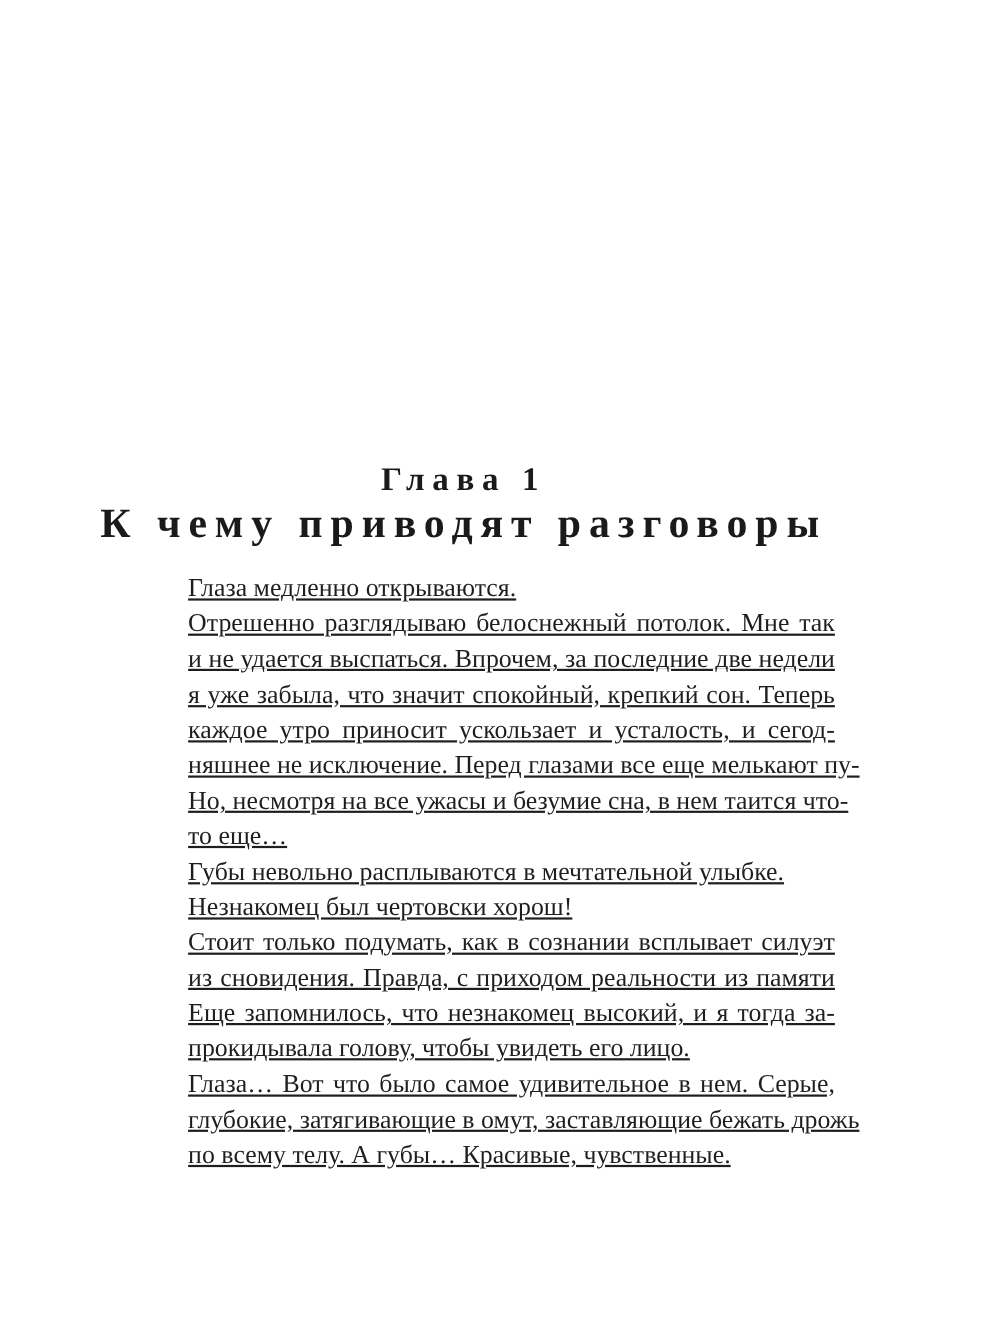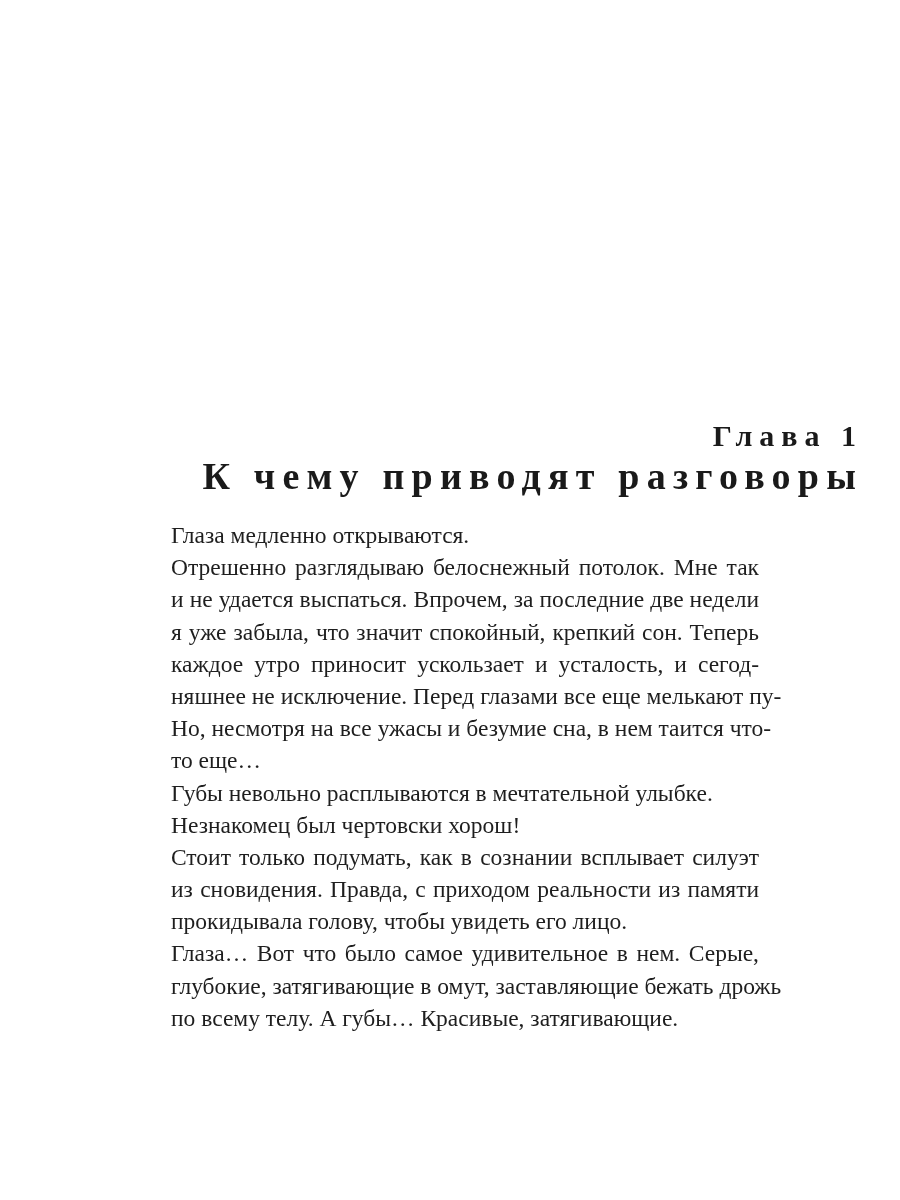--- a/index.html
+++ b/index.html
@@ -19,24 +19,23 @@
       position: absolute;
       left: 0; top: 0;
       width: 900px; height: 1200px;
       background: #ffffff;
     }
     .chapter-heading {
       position: absolute;
       left: 0;
       width: 836px;
       top: 418px;
-      text-align: right;
+      text-align: center;
       font-weight: bold;
       color: #1a1a1a;
-      padding-left: 27px;
     }
     .chapter-number {
       font-size: 30px;
       letter-spacing: 7px;
       line-height: 36px;
       height: 36px;
       padding-left: 7px;
     }
     .chapter-title {
       margin-top: 4px;
@@ -62,20 +61,21 @@
       text-align-last: left;
       hyphens: manual;
       word-spacing: 0px;
     }
     .line {
       display: block;
       white-space: nowrap;
       text-align: justify;
       text-align-last: justify;
       height: 32.2px;
+      text-decoration: underline;
     }
     .line.last {
       text-align-last: left;
     }
     .line.first {
       text-indent: 28px;
     }
   </style>
 </head>
 <body>
@@ -107,23 +107,24 @@
       <span class="line first last">Губы невольно расплываются в мечтательной улыбке.</span>
     </div>
 
     <div class="para">
       <span class="line first last">Незнакомец был чертовски хорош!</span>
     </div>
 
     <div class="para">
       <span class="line first">Стоит только подумать, как в сознании всплывает силуэт</span>
       <span class="line">из сновидения. Правда, с приходом реальности из памяти</span>
+      <span class="line">Еще запомнилось, что незнакомец высокий, и я тогда за-</span>
       <span class="line last">прокидывала голову, чтобы увидеть его лицо.</span>
     </div>
 
     <div class="para">
       <span class="line first">Глаза… Вот что было самое удивительное в нем. Серые,</span>
       <span class="line">глубокие, затягивающие в омут, заставляющие бежать дрожь</span>
-      <span class="line last">по всему телу. А губы… Красивые, затягивающие.</span>
+      <span class="line last">по всему телу. А губы… Красивые, чувственные.</span>
     </div>
 
   </div>
 </div>
 
 </body></html>

